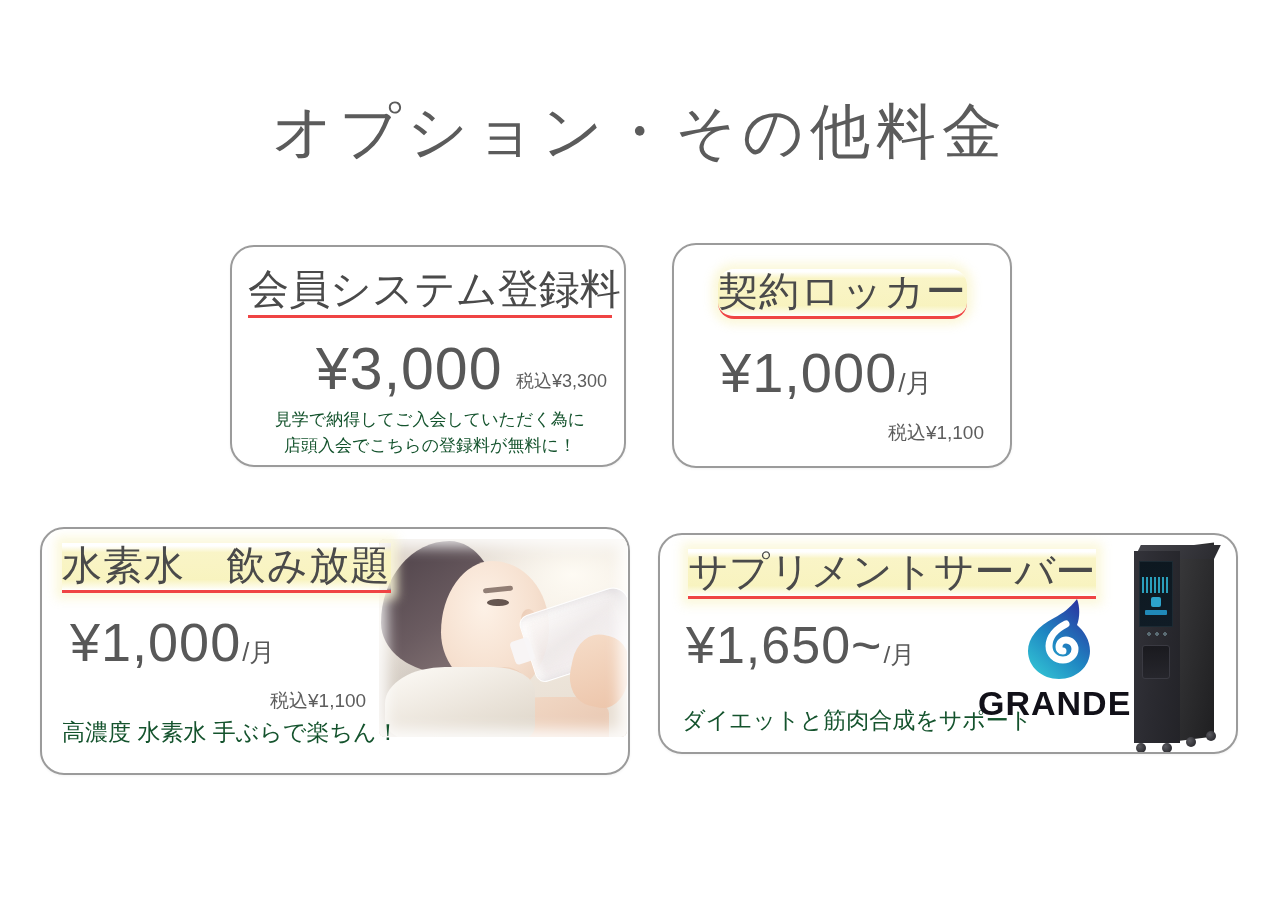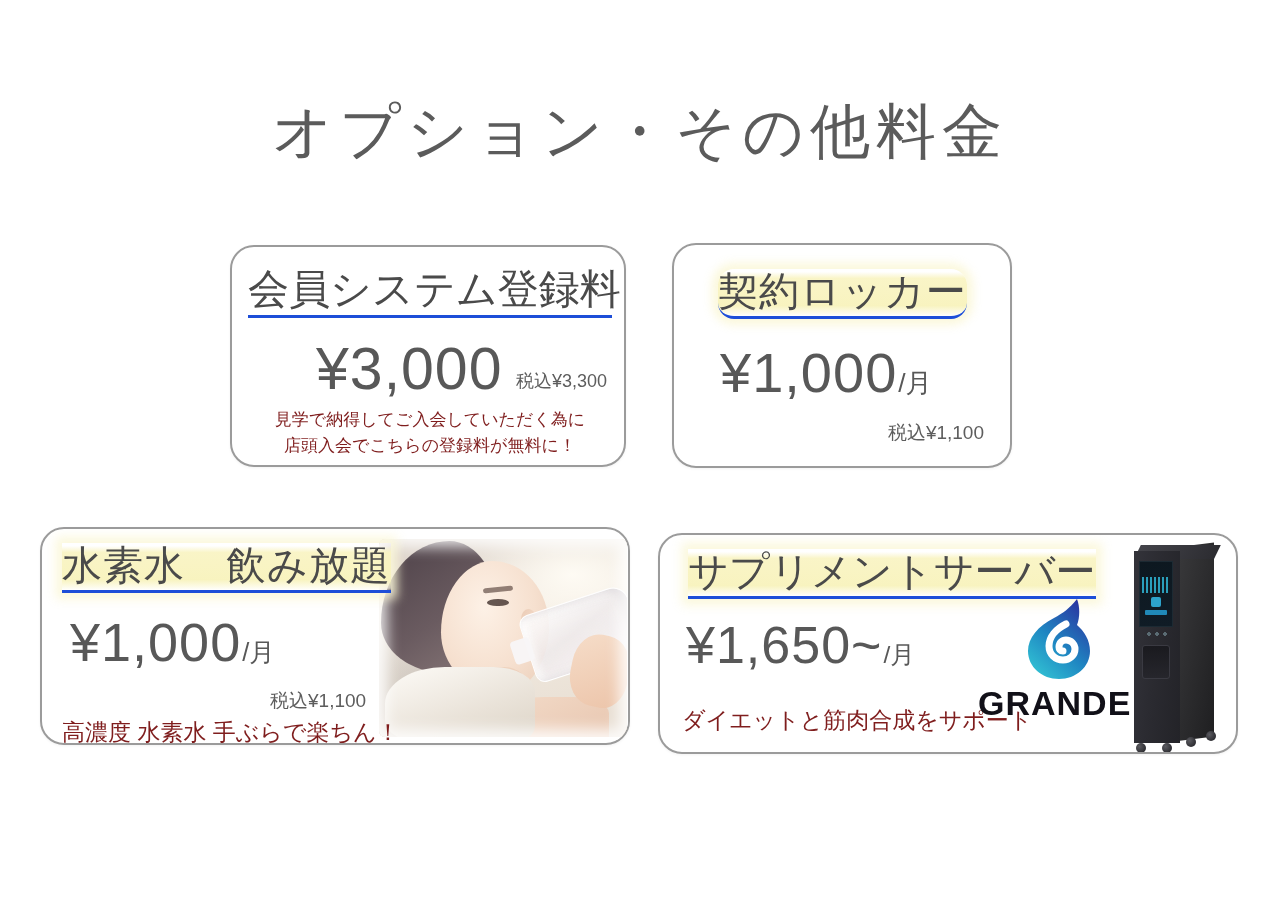--- a/index.html
+++ b/index.html
@@ -49,21 +49,21 @@
     border-radius: 22px;
   }
 
   
   .card-title {
     position: absolute;
     font-weight: 400;
     color: #4a4a4a;
     white-space: nowrap;
     line-height: 1.12;
-    border-bottom: 3px solid #1d4ed8;
+    border-bottom: 3px solid #ef4444;
     padding-bottom: 2px;
   }
 
   .card-title.hl {
     background: linear-gradient(to bottom,
                 rgba(255,255,255,0) 0%,
                 rgba(250,246,206,0.0) 6%,
                 rgba(249,244,196,0.95) 20%,
                 rgba(248,243,190,0.98) 78%,
                 rgba(252,250,228,0.55) 96%,
@@ -93,21 +93,21 @@
 
   .tax {
     position: absolute;
     color: #5d5d5d;
     white-space: nowrap;
     font-weight: 400;
   }
 
   .note {
     position: absolute;
-    color: #7f1d1d;
+    color: #14532d;
     white-space: nowrap;
     line-height: 1.5;
     text-align: center;
   }
 
   
   #card-registration { left: 230px; top: 245px; width: 396px; height: 222px; }
   #card-registration .card-title {
     left: 16px; top: 20px;
     width: 364px;
@@ -140,21 +140,21 @@
   #card-locker .price {
     left: 46px; top: 95px;
     font-size: 56px;
   }
   #card-locker .tax {
     right: 26px; top: 175px;
     font-size: 19px;
   }
 
   
-  #card-hydrogen { left: 40px; top: 527px; width: 590px; height: 218px; }
+  #card-hydrogen { left: 40px; top: 527px; width: 590px; height: 248px; }
   #card-hydrogen .card-title {
     left: 20px; top: 14px;
     font-size: 40px;
     letter-spacing: 1px;
     z-index: 3;
   }
   #card-hydrogen .price {
     left: 28px; top: 82px;
     font-size: 54px;
     z-index: 3;

